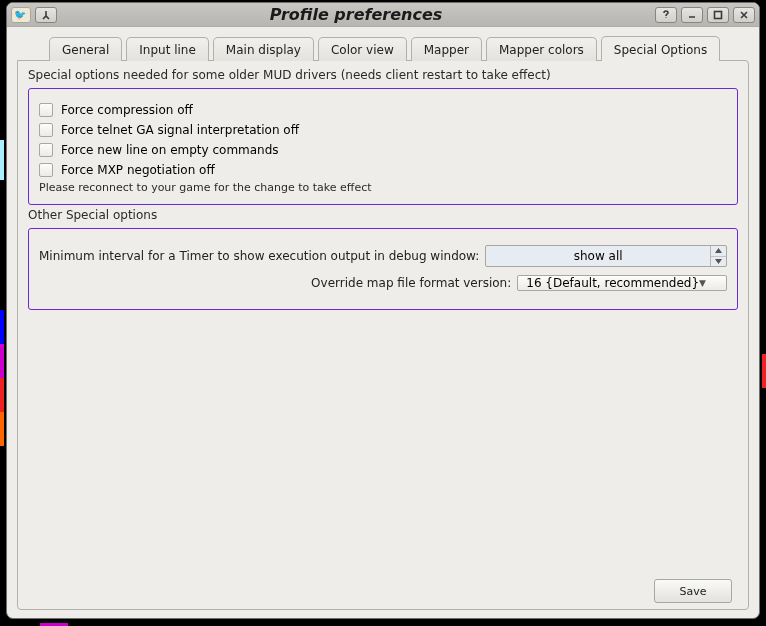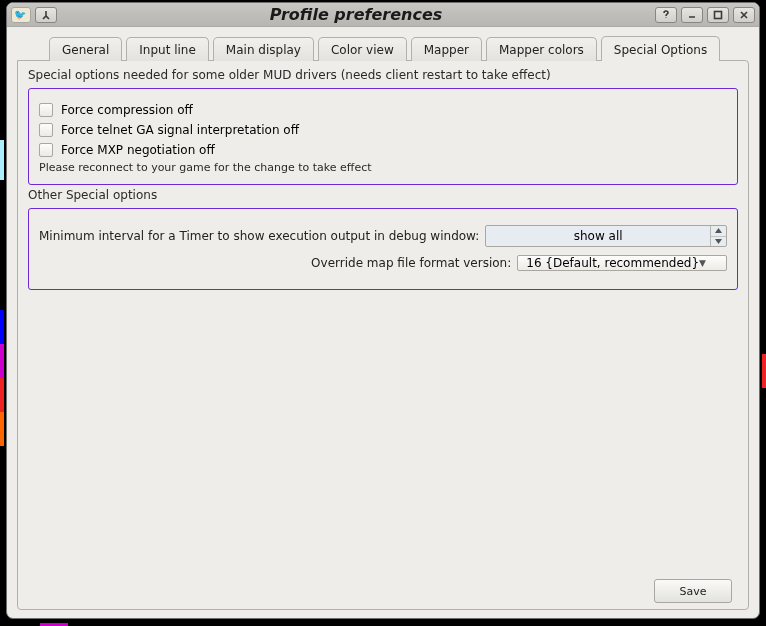--- a/index.html
+++ b/index.html
@@ -250,20 +250,24 @@
 
       <div class="group-title outside">Special options needed for some older MUD drivers (needs client restart to take effect)</div>
       <div class="group">
         <div class="chkrow">
           <div class="chk"></div>
           <span>Force compression off</span>
         </div>
         <div class="chkrow">
           <div class="chk"></div>
           <span>Force telnet GA signal interpretation off</span>
+        </div>
+        <div class="chkrow">
+          <div class="chk"></div>
+          <span>Force new line on empty commands</span>
         </div>
         <div class="chkrow">
           <div class="chk"></div>
           <span>Force MXP negotiation off</span>
         </div>
         <div class="hint">Please reconnect to your game for the change to take effect</div>
       </div>
 
       <div class="group-title outside">Other Special options</div>
       <div class="group" style="flex:0 0 auto;">

